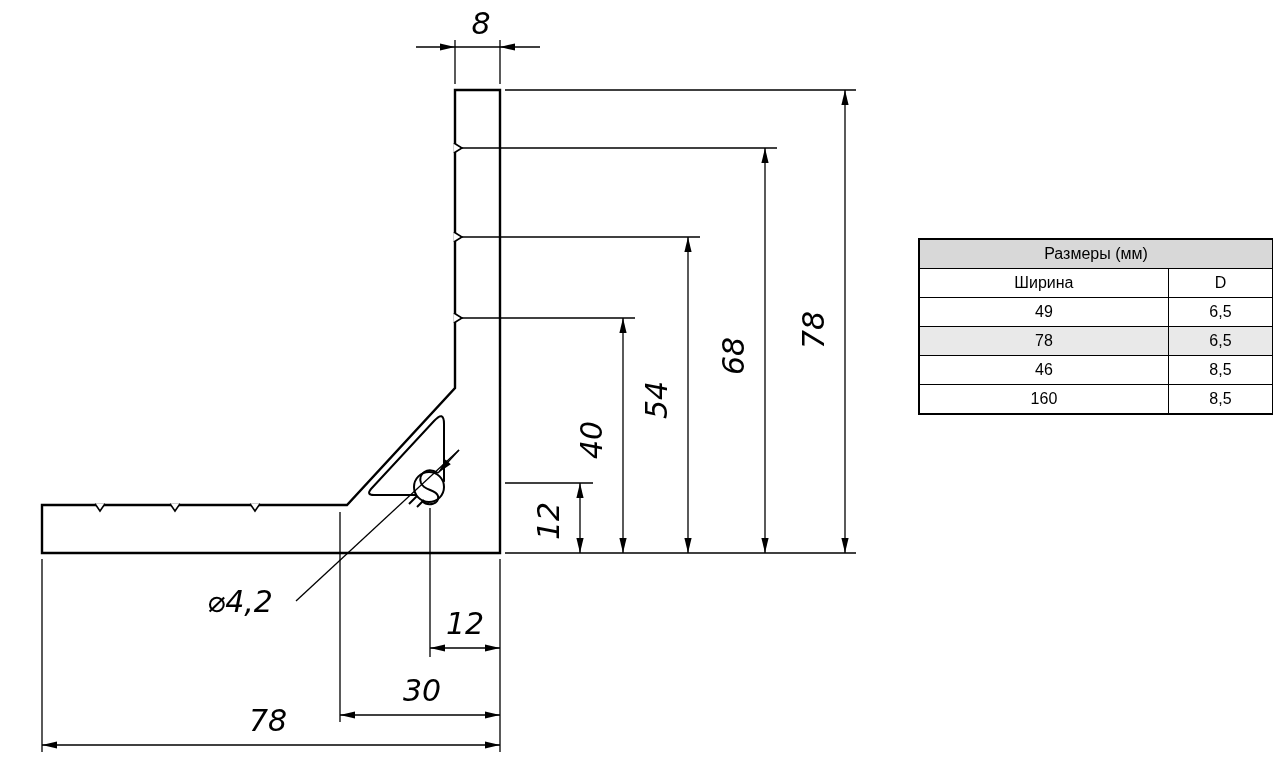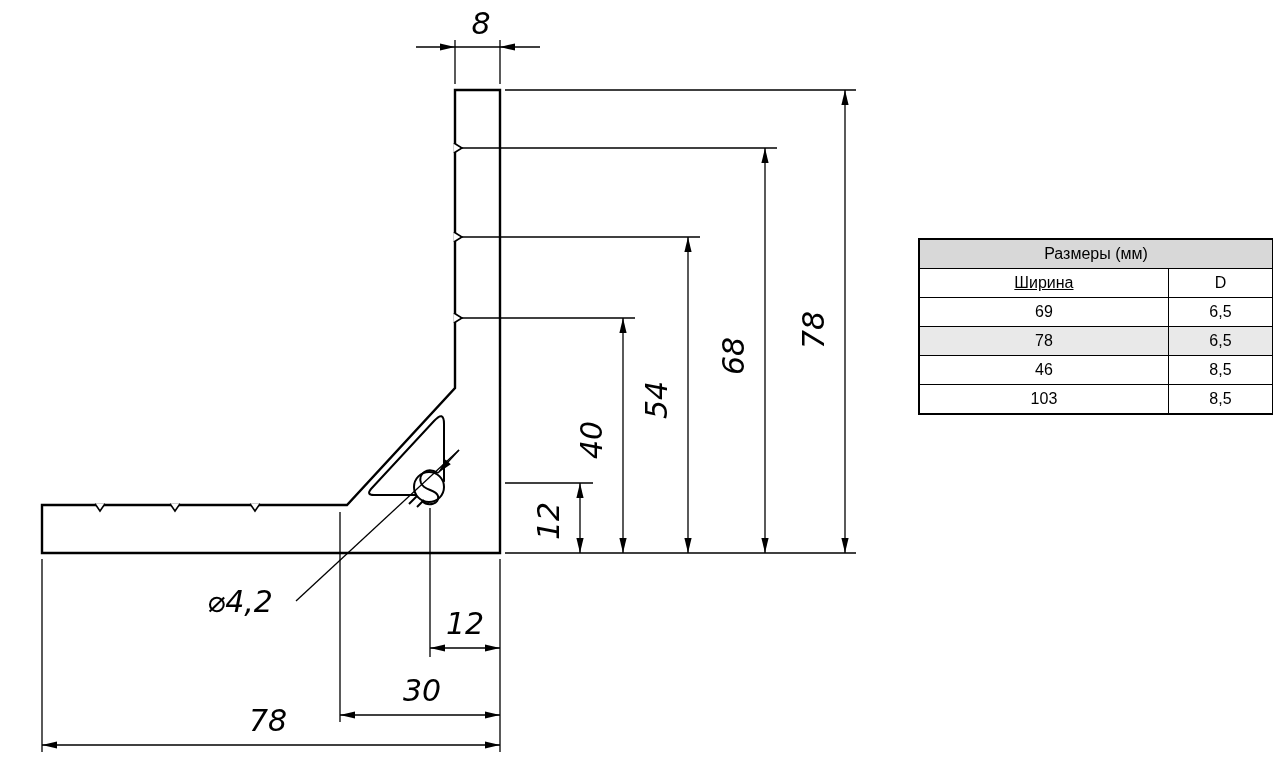--- a/index.html
+++ b/index.html
@@ -33,21 +33,21 @@
   .dims-table th,.dims-table td{
     border:1.4px solid #000;
     text-align:center;
     font-weight:normal;
     height:28px;
     padding:0 4px;
     background:#ffffff;
   }
   .dims-table .title-row th{background:#d8d8d8;}
   .dims-table tr.alt td{background:#e9e9e9;}
-  .dims-table .col-w{width:252px;text-decoration:underline;}
+  .dims-table .col-w{width:252px;}
   .dims-table .col-d{width:100px;}
 </style>
 </head>
 <body>
 
 <div class="stage">
 
   <svg width="1273" height="784" viewBox="0 0 1273 784">
     <defs>
       <marker id="arrow" markerUnits="userSpaceOnUse" markerWidth="17" markerHeight="10" refX="16" refY="5" orient="auto-start-reverse">
@@ -143,31 +143,31 @@
       <tr class="title-row">
         <th colspan="2">Размеры (мм)</th>
       </tr>
       <tr>
         <th class="col-w">Ширина</th>
         <th class="col-d">D</th>
       </tr>
     </thead>
     <tbody>
       <tr>
-        <td>69</td>
+        <td>49</td>
         <td>6,5</td>
       </tr>
       <tr class="alt">
         <td>78</td>
         <td>6,5</td>
       </tr>
       <tr>
         <td>46</td>
         <td>8,5</td>
       </tr>
       <tr>
-        <td>103</td>
+        <td>160</td>
         <td>8,5</td>
       </tr>
     </tbody>
   </table>
 
 </div>
 
 </body></html>

